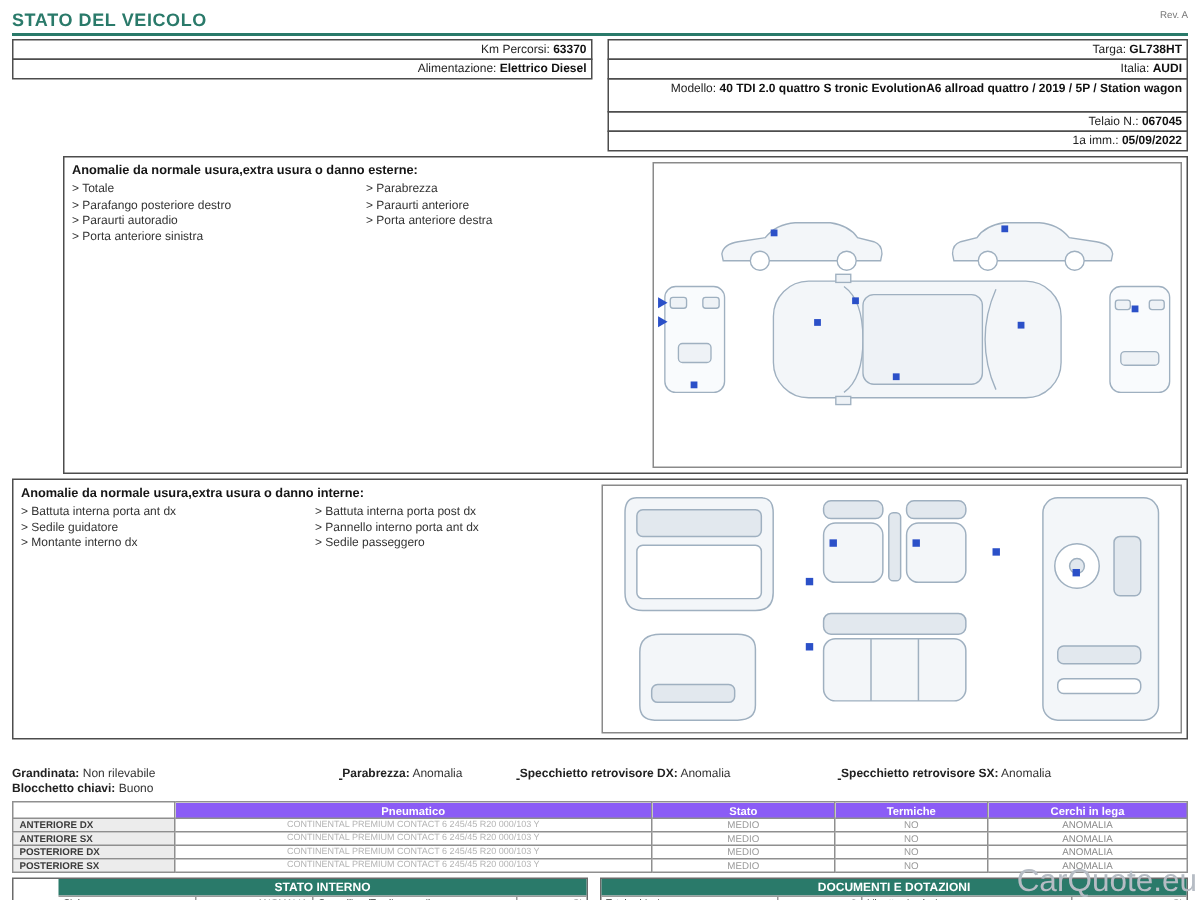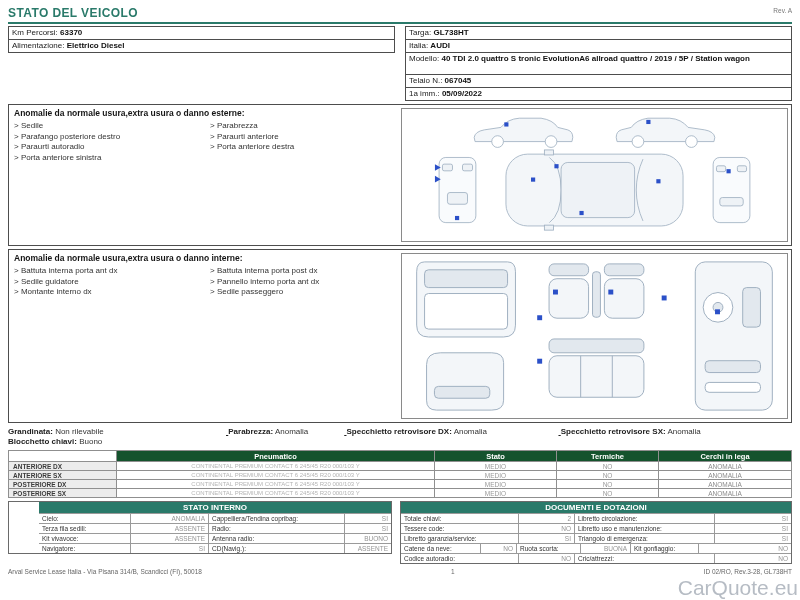--- a/index.html
+++ b/index.html
@@ -4,48 +4,48 @@
 <style>
   * { margin:0; padding:0; box-sizing:border-box; }
   html,body { width:800px; height:600px; }
   body { font-family:"Liberation Sans", sans-serif; background:#fff; color:#222; position:relative; overflow:hidden; }
   .page { position:absolute; inset:0; padding:4px 8px; }
 
   .hdr { position:relative; height:20px; border-bottom:2px solid #2a7a6a; }
   .title { font-size:12px; font-weight:bold; color:#2a7a6a; letter-spacing:.4px; padding-top:2px; }
   .rev { position:absolute; right:0; top:3px; font-size:6.5px; color:#777; }
 
-  .info { display:flex; gap:10px; margin-top:3px; }
+  .info { display:flex; gap:10px; margin-top:3px;text-align:right; }
   .info-col { width:50%; }
   .irow { border:1px solid #4d4d4d; margin-top:-1px; padding:1px 3px; font-size:8px; line-height:10px; min-height:13px; }
   .irow .lab { color:#222; }
   .irow .val { font-weight:bold; color:#111; }
 
   .section { position:relative; border:1px solid #4d4d4d; margin-top:3px; padding:3px 5px; }
-  .sec-ext { height:142px; }
+  .sec-ext { height:212px;margin-left:34px; }
   .sec-int { height:174px; }
   .sec-title { font-size:8.5px; font-weight:bold; color:#151515; margin-bottom:3px; }
   .cols { display:flex; }
   .cols ul { list-style:none; width:196px; }
   .cols li { font-size:8px; color:#333; line-height:10.5px; white-space:nowrap; }
   .cols li::before { content:"> "; }
   .diagram { position:absolute; top:3px; bottom:3px; left:392px; right:3px; border:1px solid #8a8a8a; background:#fff; }
   .diagram svg { width:100%; height:100%; display:block; }
 
-  .summary { margin-top:4px; font-size:8px; line-height:10px; white-space:nowrap;text-decoration:underline; }
+  .summary { margin-top:18px; font-size:8px; line-height:10px; white-space:nowrap;text-decoration:underline; }
   .summary .pair { display:inline-block; }
   .summary .pl { font-weight:bold; }
   .summary .pv { color:#333; }
   .p1 { width:218px; }
   .p2 { width:116px; }
   .p3 { width:212px; }
 
   table.tires { width:100%; border-collapse:collapse; margin-top:3px; table-layout:fixed; }
   .tires th, .tires td { border:1px solid #8f8f8f; height:9px; overflow:hidden; white-space:nowrap; }
-  .tires th { background:#14532d; color:#fff; font-size:7.5px; font-weight:bold; height:11px; }
+  .tires th { background:#8b5cf6; color:#fff; font-size:7.5px; font-weight:bold; height:11px; }
   .tires th.corner { background:#fff; }
   td.tname { background:#ececec; font-weight:bold; font-size:6.5px; color:#3c3c3c; padding-left:4px; }
   td.tpneu { color:#b4b4b4; font-size:6px; text-align:center; }
   td.tstat, td.tterm { color:#9a9a9a; font-size:6.5px; text-align:center; }
   td.tcer { color:#8a8a8a; font-size:6.5px; text-align:center; }
 
   .bottoms { display:flex; gap:8px; margin-top:3px; align-items:flex-start; }
   .btable { border:1px solid #6a6a6a; }
   .bt-left { width:384px;padding-left:30px; }
   .bt-right { flex:1; }
@@ -104,21 +104,21 @@
         <span class="lab">1a imm.:</span>
         <span class="val">05/09/2022</span>
       </div>
     </div>
   </div>
 
   <div class="section sec-ext">
     <div class="sec-title">Anomalie da normale usura,extra usura o danno esterne:</div>
     <div class="cols">
       <ul>
-        <li>Sedile</li>
+        <li>Totale</li>
         <li>Parafango posteriore destro</li>
         <li>Paraurti autoradio</li>
         <li>Porta anteriore sinistra</li>
       </ul>
       <ul>
         <li>Parabrezza</li>
         <li>Paraurti anteriore</li>
         <li>Porta anteriore destra</li>
       </ul>
     </div>

